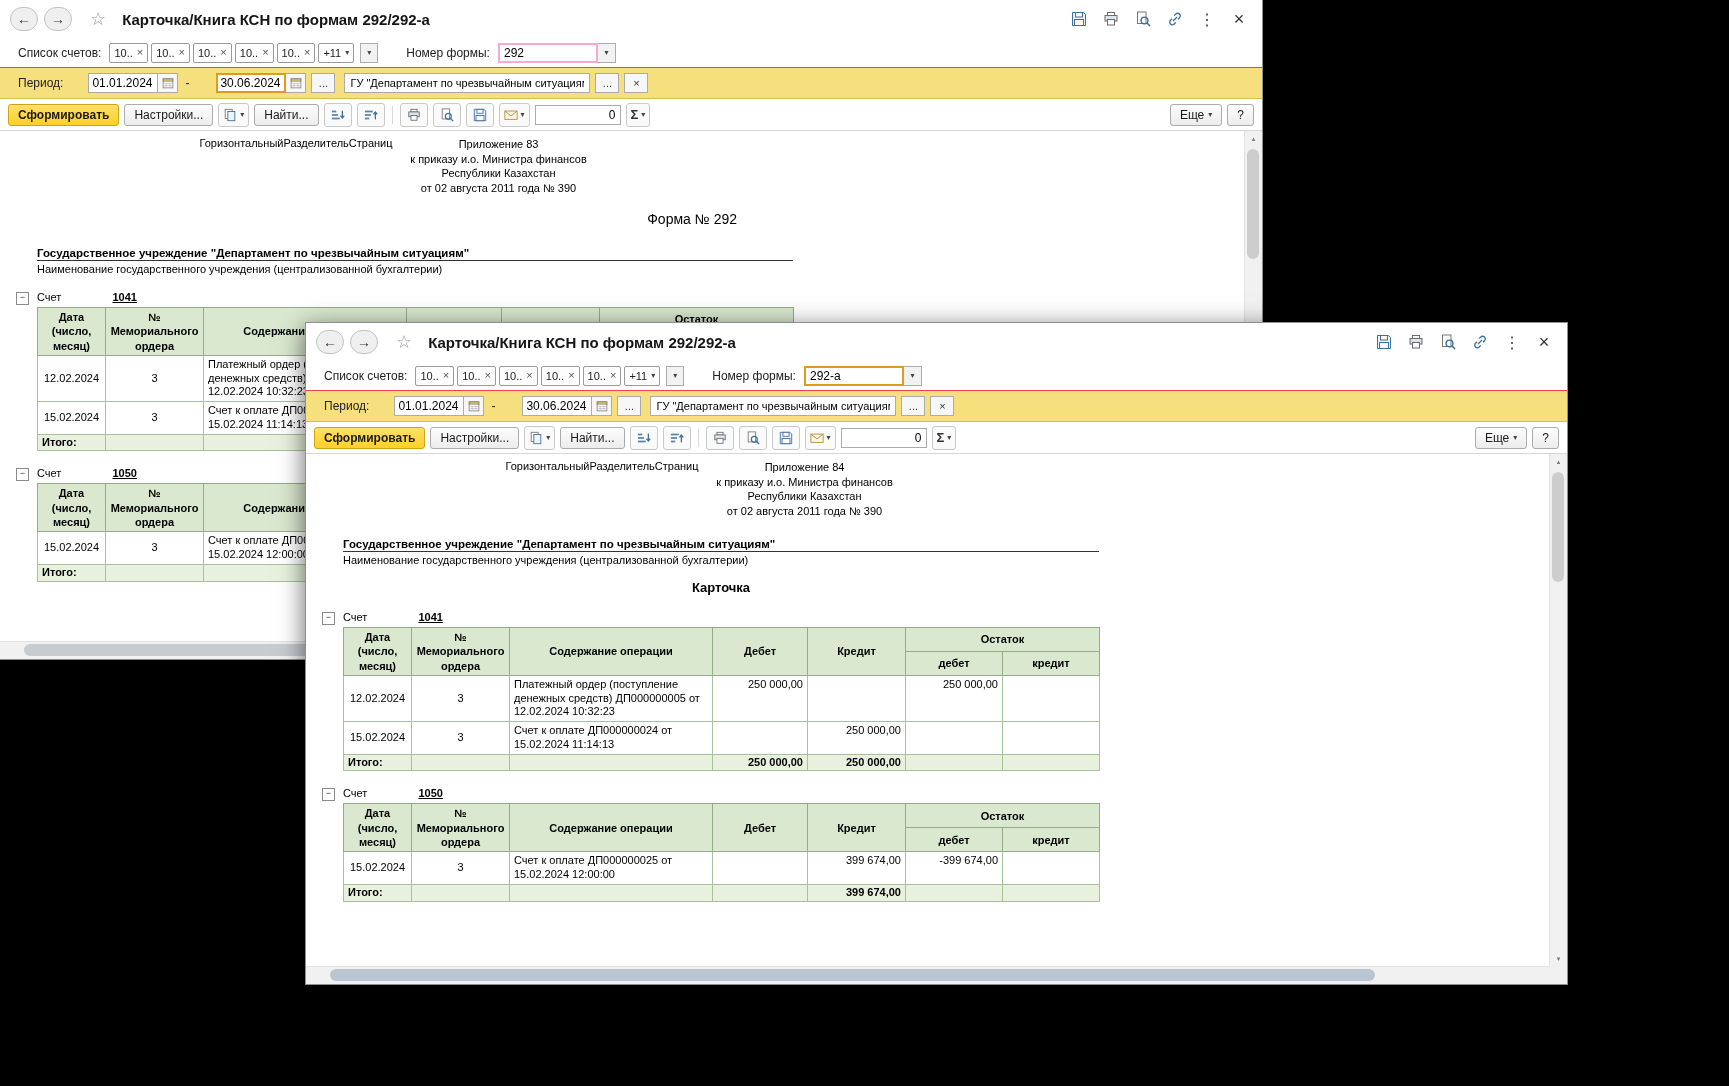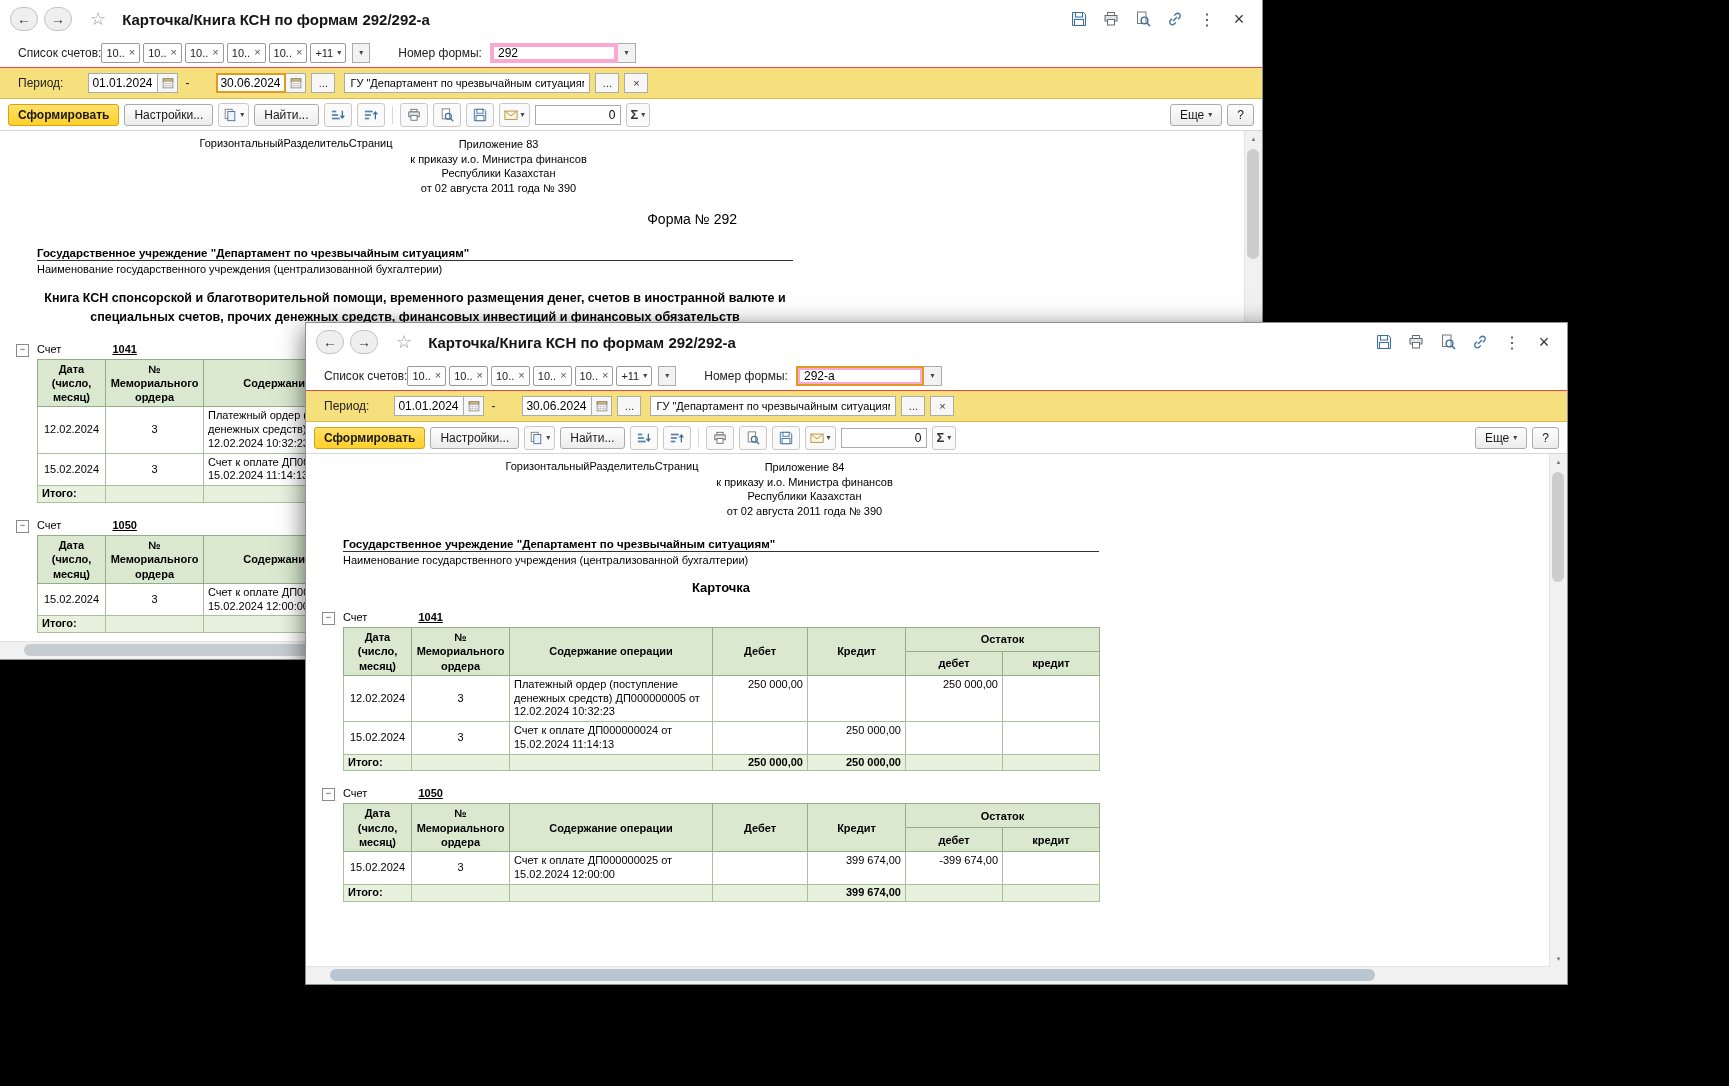--- a/index.html
+++ b/index.html
@@ -16,30 +16,30 @@
   .star{color:#9a9a9a;font-size:18px;margin:0 4px 0 12px;cursor:pointer;}
   .title{font-size:15px;font-weight:700;color:#151515;margin-left:6px;white-space:nowrap;}
   .tb-flex{flex:1;}
   .tb-icon{width:26px;height:24px;display:flex;align-items:center;justify-content:center;color:#555;cursor:pointer;}
   .tb-icon.kebab{font-size:16px;color:#444;}
   .tb-icon.closex{font-size:18px;color:#333;}
 
   
   .filters{height:29px;flex:0 0 29px;display:flex;align-items:center;padding:0 10px 0 18px;font-size:12px;}
   .lbl{color:#222;}
-  .tagbox{display:flex;align-items:flex-end;gap:3px;}
+  .tagbox{display:flex;align-items:flex-end;gap:3px;margin-left:8px;}
   .chip{display:inline-flex;align-items:center;border:1px solid #9a9a9a;border-radius:2px;background:#fdfdfd;
         padding:0 4px;height:18px;font-size:11px;color:#222;cursor:pointer;}
   .chip .x{margin-left:4px;color:#555;font-size:11px;line-height:1;}
   .chip .chev{margin-left:4px;font-size:8px;color:#444;}
   .dd-btn{width:18px;height:20px;border:1px solid #ababab;background:#f2f2f2;font-size:8px;color:#444;
           margin-left:6px;display:flex;align-items:center;justify-content:center;cursor:pointer;padding:0;}
   .lbl-form{margin-left:28px;}
   .combo{display:flex;align-items:center;margin-left:8px;}
-  .combo-input{width:128px;height:20px;border:4px solid #f9a8d4;font-size:12px;padding:0 4px;box-sizing:border-box;font-family:inherit;}
+  .combo-input{width:100px;height:20px;border:2px solid #f9a8d4;font-size:12px;padding:0 4px;box-sizing:border-box;font-family:inherit;}
   .combo .dd-btn{margin-left:0;border-left:none;}
   .focus-outline{outline:2px solid #df9a1f;outline-offset:-2px;}
 
   
   .period{height:30px;flex:0 0 30px;background:#f6df7d;border-top:1px solid #ef4444;border-bottom:1px solid #d8bd4e;
           display:flex;align-items:center;padding:0 10px 0 18px;font-size:12px;gap:5px;}
   .date-wrap{display:flex;align-items:center;padding-left:20px;}
   .date-input{width:70px;height:20px;border:1px solid #ababab;font-size:12px;padding:0 3px;box-sizing:border-box;font-family:inherit;}
   .cal-btn{width:20px;height:20px;border:1px solid #ababab;border-left:none;background:#f7f7f7;display:flex;
            align-items:center;justify-content:center;padding:0;cursor:pointer;}
@@ -300,21 +300,20 @@
           <span class="appendix">
             <div>Приложение 83</div>
             <div>к приказу и.о. Министра финансов</div>
             <div>Республики Казахстан</div>
             <div>от 02 августа 2011 года № 390</div>
           </span>
         </div>
         <div class="form-no">Форма № 292</div>
         <div class="org">Государственное учреждение "Департамент по чрезвычайным ситуациям"</div>
         <div class="org-cap">Наименование государственного учреждения (централизованной бухгалтерии)</div>
-        <div class="doc-title">Книга КСН спонсорской и благотворительной помощи, временного размещения денег, счетов в иностранной валюте и специальных счетов, прочих денежных средств, финансовых инвестиций и финансовых обязательств</div>
 
         <div class="section">
           <div class="sec-head">
             <span class="exp">−</span>
             <span>Счет</span>
             <span class="acct-no">1041</span>
           </div>
           <table class="rep">
             <colgroup>
                 <col class="c1">

